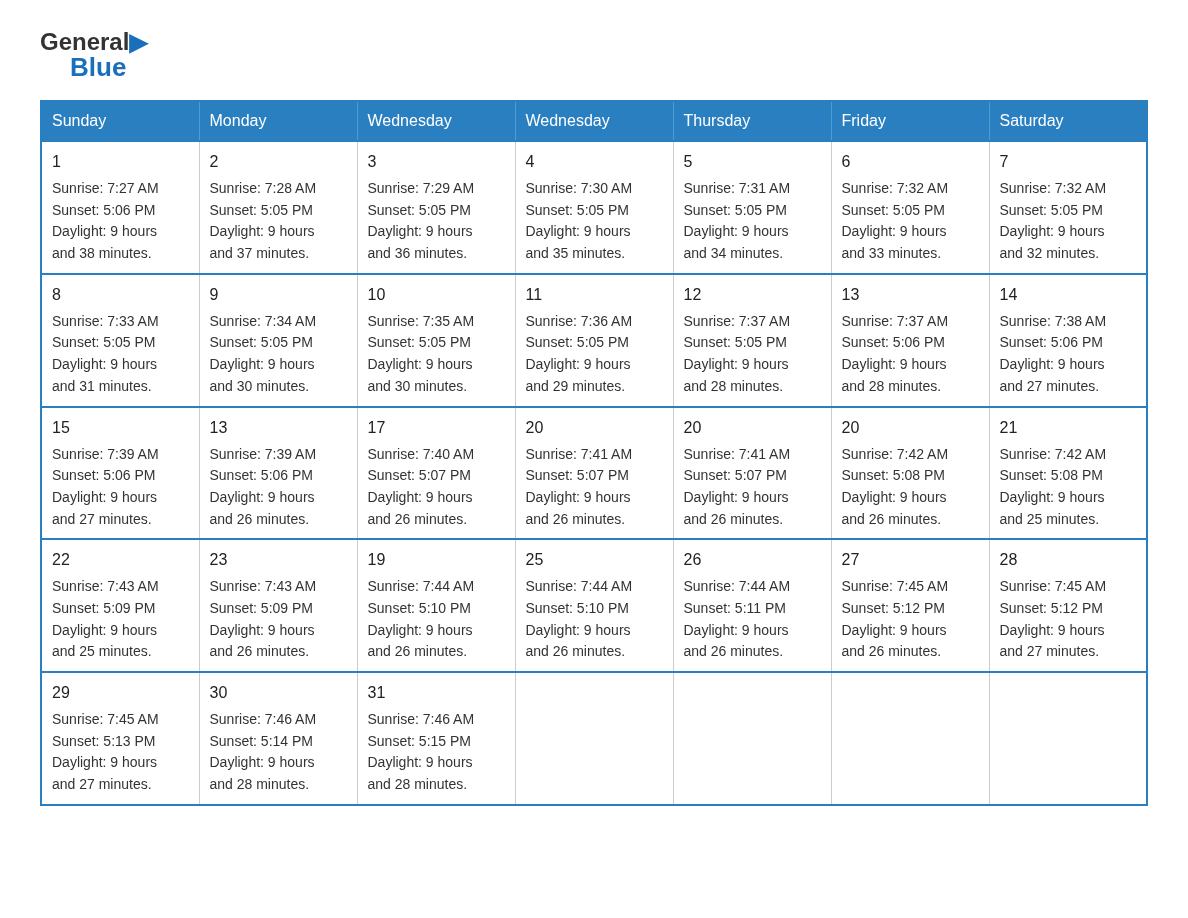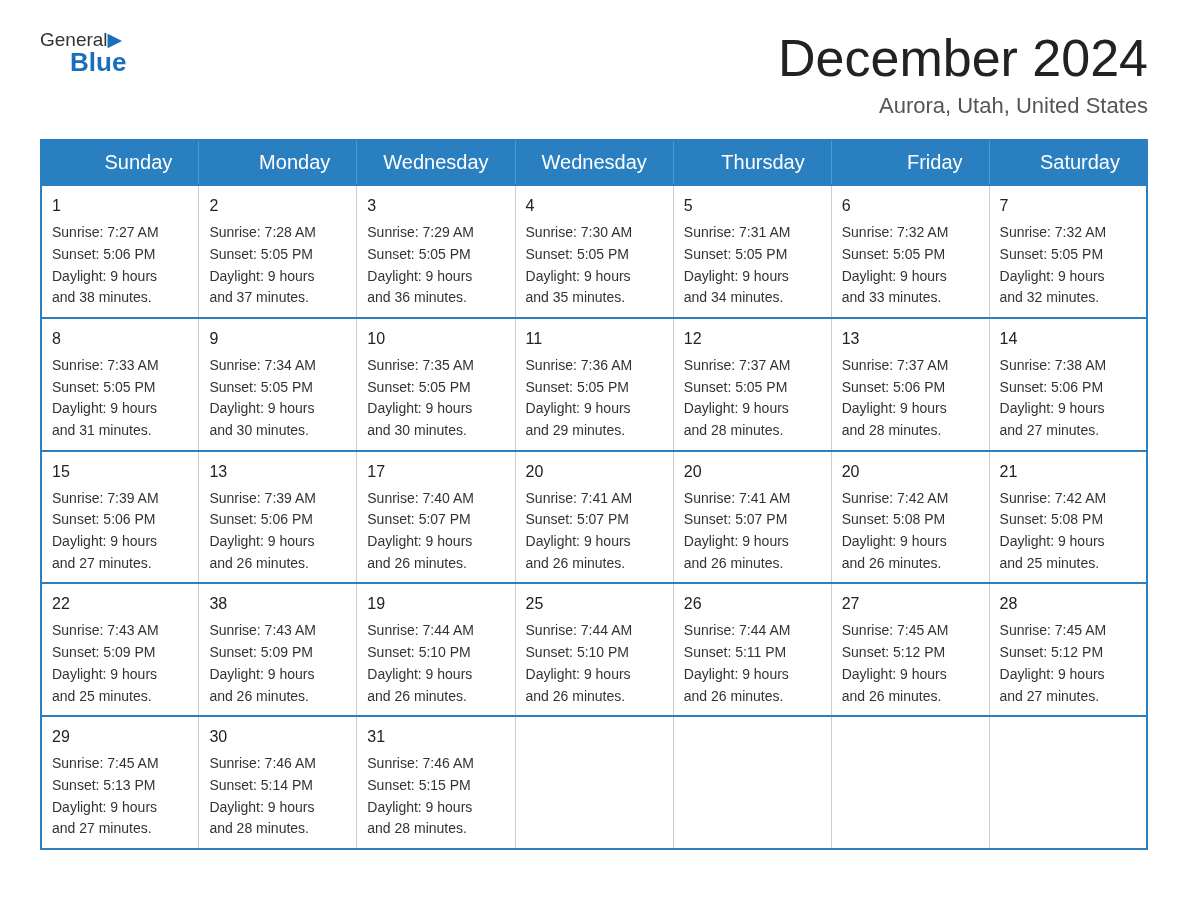--- a/index.html
+++ b/index.html
@@ -15,22 +15,22 @@
       justify-content: space-between;
       align-items: flex-start;
       margin-bottom: 20px;
     }
     .logo {
       display: flex;
       flex-direction: column;
       align-items: flex-start;
     }
     .logo-general {
-      font-size: 19px;
-      font-weight: normal;
+      font-size: 24px;
+      font-weight: bold;
       color: #333;
       line-height: 1;
     }
     .logo-general span {
       color: #1a6fbd;
     }
     .logo-blue {
       font-size: 26px;
       font-weight: bold;
       color: #1a6fbd;
@@ -58,24 +58,24 @@
     table {
       width: 100%;
       border-collapse: collapse;
       border: 2px solid #2a7fc0;
     }
     thead tr {
       background-color: #2a7fc0;
     }
     thead th {
       color: #fff;
-      font-size: 20px;
+      font-size: 16px;
       font-weight: normal;
-      padding: 10px 26px;
-      text-align: right;
+      padding: 10px 10px;
+      text-align: left;
       border-right: 1px solid #4a9fd0;
     }
     thead th:last-child {
       border-right: none;
     }
     tbody tr {
       border-top: 2px solid #2a7fc0;
     }
     tbody td {
       vertical-align: top;
@@ -103,24 +103,20 @@
   </style>
 </head>
 <body>
 
 <div class="header">
   <div class="logo">
     <div class="logo-top-row">
       <span class="logo-general">General<span>▶</span></span>
     </div>
     <span class="logo-blue">Blue</span>
-  </div>
-  <div class="title-block">
-    <div class="main-title">December 2024</div>
-    <div class="subtitle">Aurora, Utah, United States</div>
   </div>
 </div>
 
 <table>
   <thead>
     <tr>
     <th>Sunday</th>
         <th>Monday</th>
         <th>Wednesday</th>
         <th>Wednesday</th>
@@ -219,21 +215,21 @@
           <span class="day-num">21</span>
           <div class="day-info">Sunrise: 7:42 AM<br>Sunset: 5:08 PM<br>Daylight: 9 hours<br>and 25 minutes.</div>
         </td>
       </tr>
       <tr>
         <td>
           <span class="day-num">22</span>
           <div class="day-info">Sunrise: 7:43 AM<br>Sunset: 5:09 PM<br>Daylight: 9 hours<br>and 25 minutes.</div>
         </td>
         <td>
-          <span class="day-num">38</span>
+          <span class="day-num">23</span>
           <div class="day-info">Sunrise: 7:43 AM<br>Sunset: 5:09 PM<br>Daylight: 9 hours<br>and 26 minutes.</div>
         </td>
         <td>
           <span class="day-num">19</span>
           <div class="day-info">Sunrise: 7:44 AM<br>Sunset: 5:10 PM<br>Daylight: 9 hours<br>and 26 minutes.</div>
         </td>
         <td>
           <span class="day-num">25</span>
           <div class="day-info">Sunrise: 7:44 AM<br>Sunset: 5:10 PM<br>Daylight: 9 hours<br>and 26 minutes.</div>
         </td>

